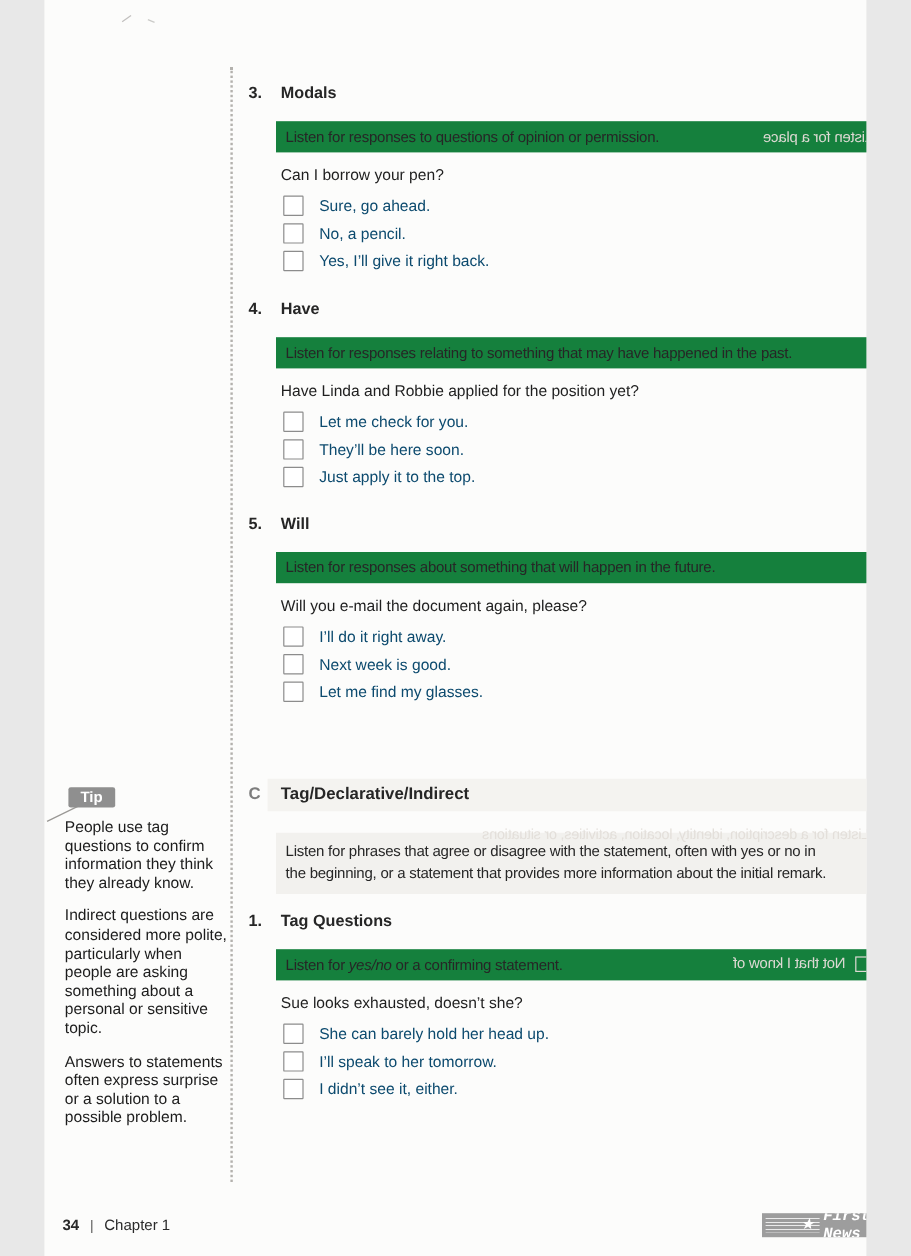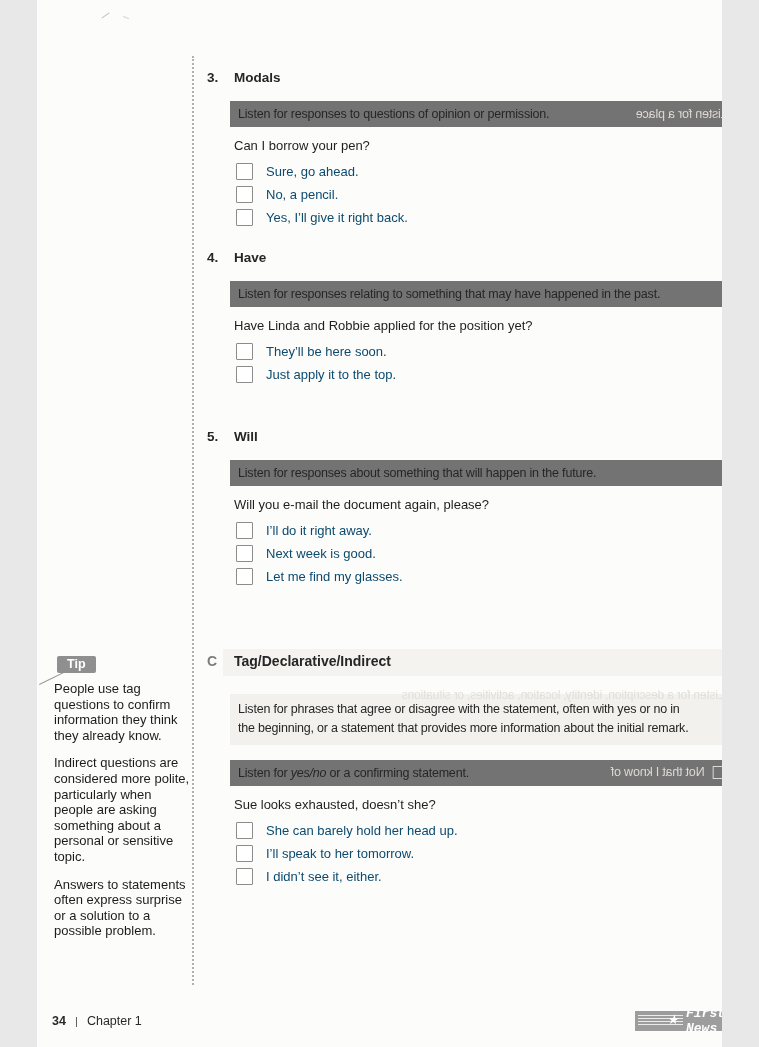--- a/index.html
+++ b/index.html
@@ -26,21 +26,21 @@
 
   
   .mark { position:absolute; border-top:1.5px solid #8f8d8a; }
   .mark1 { left:64px; top:15px; width:9px; transform:rotate(-35deg); opacity:.55; }
   .mark2 { left:86px; top:17px; width:6px; transform:rotate(22deg); opacity:.45; }
 
   
   .qsec { position:absolute; left:170px; width:532px; }
   .sec-head { height:17px; margin-bottom:14px; font-size:13.5px; font-weight:bold; color:#262626; }
   .sec-num { display:inline-block; width:27px; }
-  .instr-bar { position:relative; margin-left:23px; width:496px; background:#737373;
+  .instr-bar { position:relative; margin-left:23px; width:496px; background:#15803d;
     padding:6px 0 6px 8px; font-size:12.5px; letter-spacing:-0.2px; color:#262626; white-space:nowrap; }
   .question { margin:11px 0 0 27px; font-size:13px; color:#1f1f1f; height:16px; }
   .opts { margin-top:6px; }
   .opt { display:flex; align-items:center; gap:13px; margin-left:29px; height:23px; font-size:13px; color:#0c4a6e; }
   .checkbox { width:15px; height:15px; border:1.5px solid #8c8c8c; border-radius:1px; background:#fff; flex:none; }
 
   
   .c-band { position:absolute; left:186px; top:649px; width:514px; height:27px; background:#f4f3f0; }
   .c-head { position:absolute; left:170px; top:653px; width:532px; font-size:14px; font-weight:bold; }
   .c-letter { display:inline-block; width:27px; color:#7d7d7d; }
@@ -121,20 +121,24 @@
     <div class="sec-head">
       <span class="sec-num">4.</span><span class="sec-title">Have</span>
     </div>
     <div class="instr-bar">
       <span>Listen for responses relating to something that may have happened in the past.</span>
     </div>
     <div class="question">Have Linda and Robbie applied for the position yet?</div>
     <div class="opts">
       <div class="opt">
         <span class="checkbox"></span>
+        <span>Let me check for you.</span>
+      </div>
+      <div class="opt">
+        <span class="checkbox"></span>
         <span>They’ll be here soon.</span>
       </div>
       <div class="opt">
         <span class="checkbox"></span>
         <span>Just apply it to the top.</span>
       </div>
     </div>
   </section>
 
   <section class="qsec" style="top:429px">
@@ -168,20 +172,23 @@
 
   <div class="c-bar">
     <span class="bleed bleed-c">
       <span>Listen for a description, identity, location, activities, or situations</span>
     </span>
     <div class="line">Listen for phrases that agree or disagree with the statement, often with yes or no in</div>
     <div class="line">the beginning, or a statement that provides more information about the initial remark.</div>
   </div>
 
   <section class="qsec" style="top:760px">
+    <div class="sec-head">
+      <span class="sec-num">1.</span><span class="sec-title">Tag Questions</span>
+    </div>
     <div class="instr-bar">
       <span><span>Listen for </span><span class="italic">yes/no</span><span> or a confirming statement.</span></span>
       <span class="bleed bleed-tag">
         <span class="bleed-box"></span>
         <span>Not that I know of</span>
       </span>
     </div>
     <div class="question">Sue looks exhausted, doesn’t she?</div>
     <div class="opts">
       <div class="opt">

